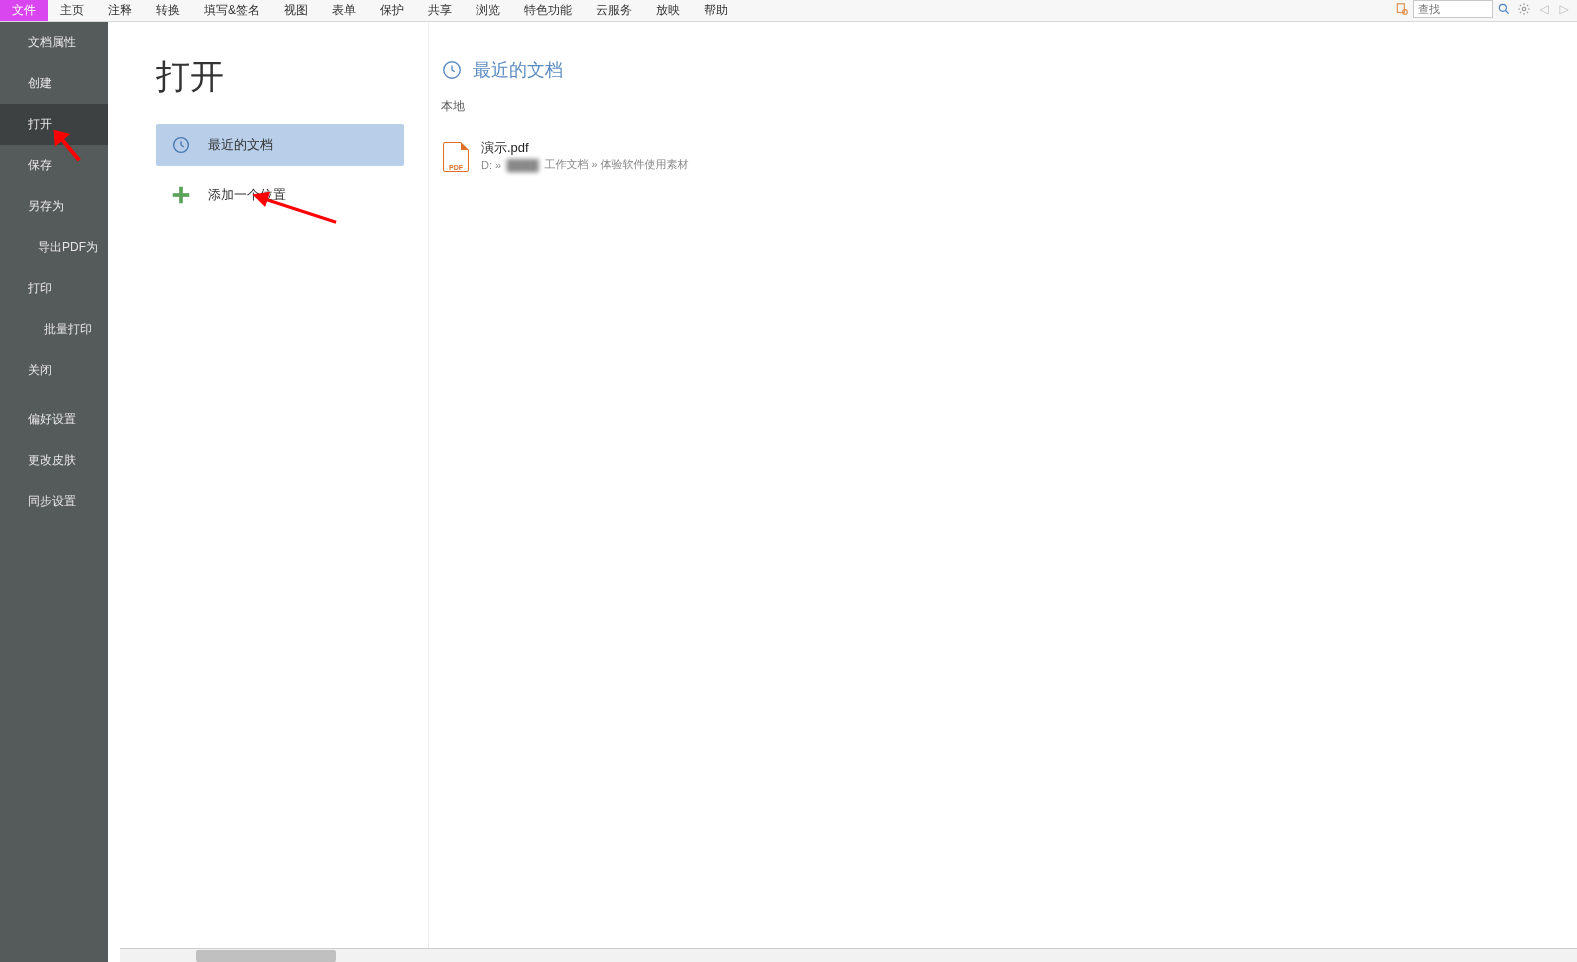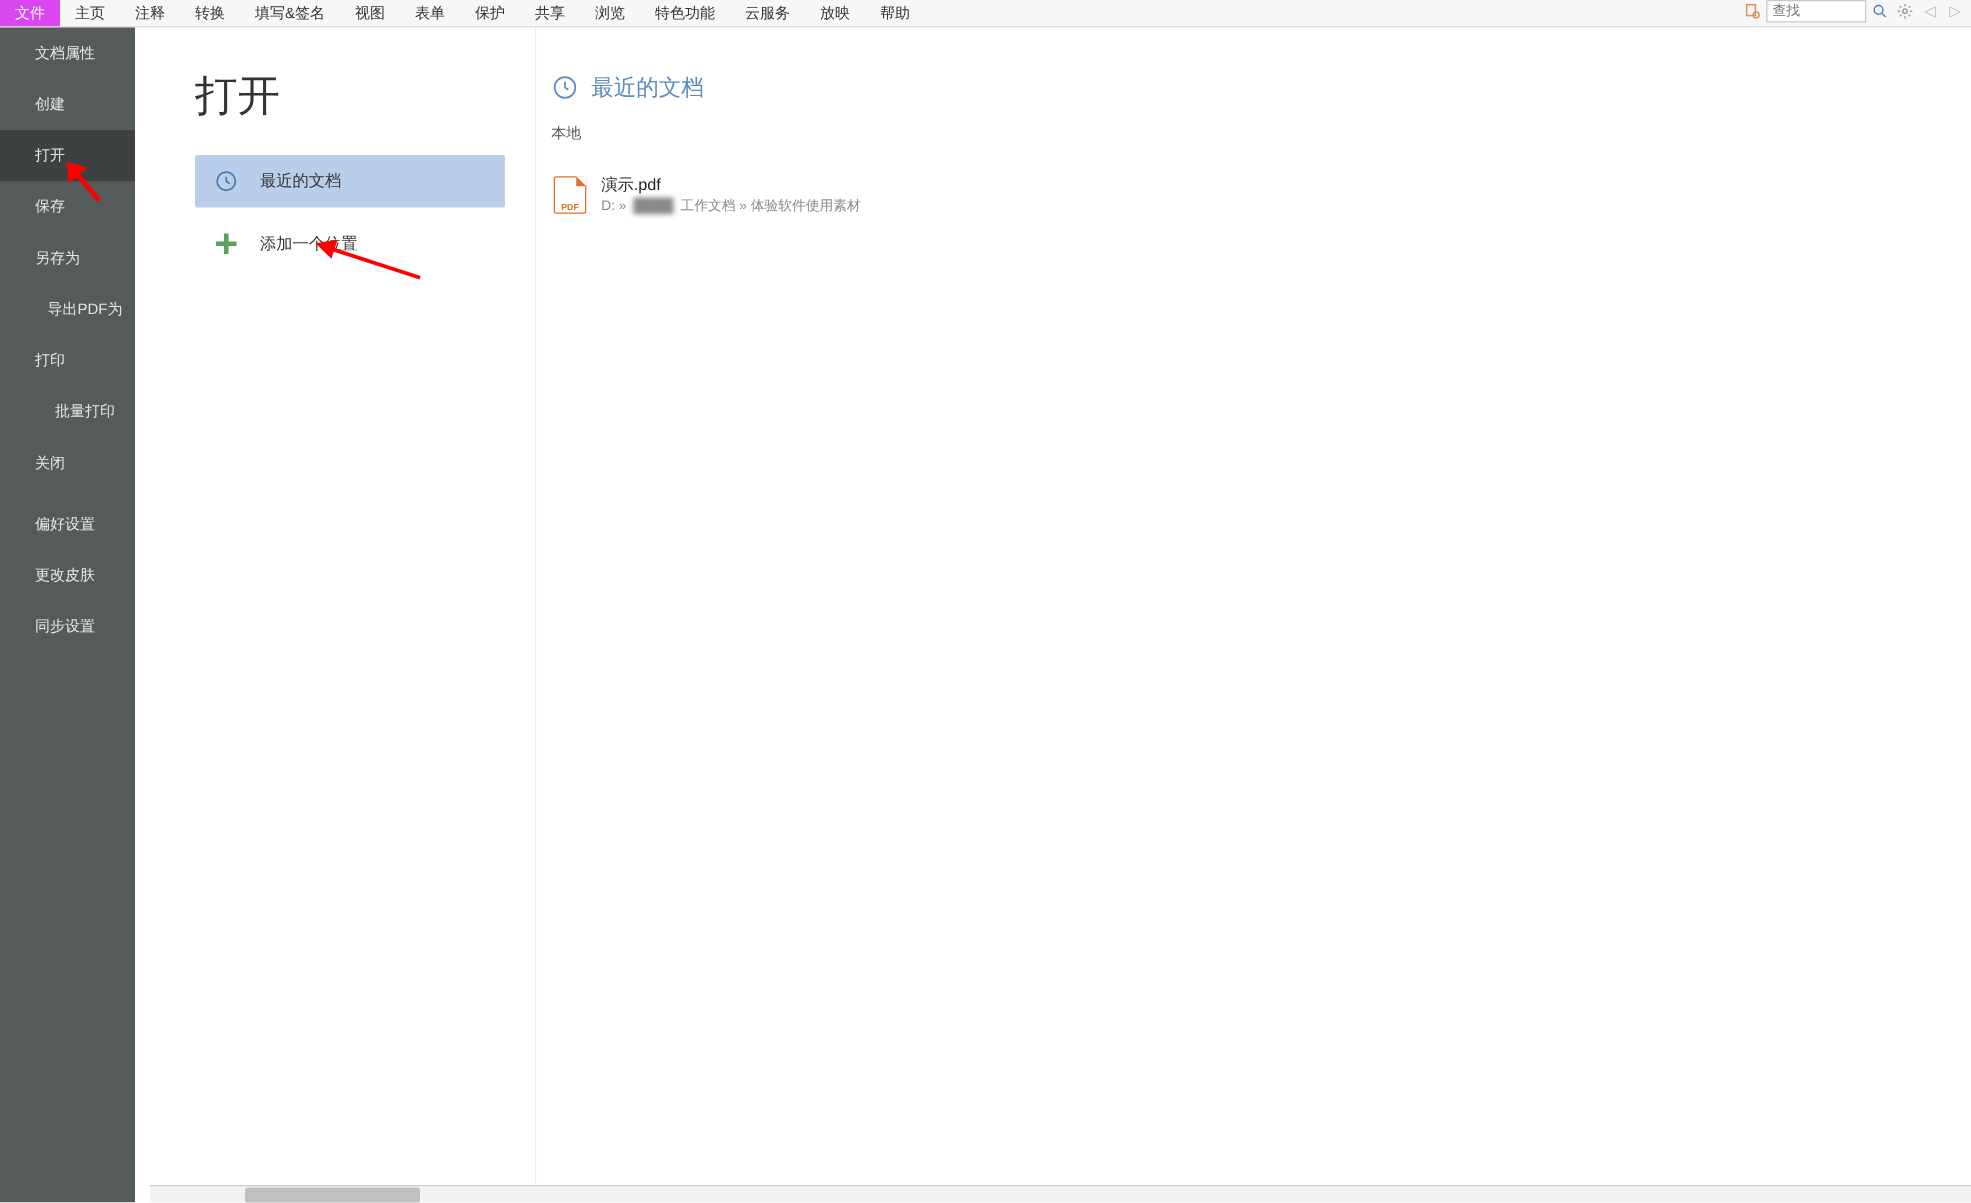--- a/index.html
+++ b/index.html
@@ -136,21 +136,21 @@
   border-left: 1px solid #eee;
   position: relative;
 }
 .right .section-head {
   display: flex; align-items: center; gap: 10px;
   color: #5b8bc0; font-size: 18px; font-weight: 400;
   margin-bottom: 16px;
 }
 .right .group-label { font-size: 12px; color: #555; margin-bottom: 20px; }
 .file-row {
-  display: flex; align-items: center; gap: 12px;
+  display: flex; align-items: flex-end; gap: 12px;
   padding: 4px 2px; cursor: pointer;
 }
 .file-row .pdf-ic {
   width: 26px; height: 30px;
   border: 1.5px solid #e07028;
   border-radius: 2px;
   display:flex; align-items:flex-end; justify-content:center;
   font-size: 7px; color:#e07028; font-weight:bold;
   position:relative; background:#fff;
 }

